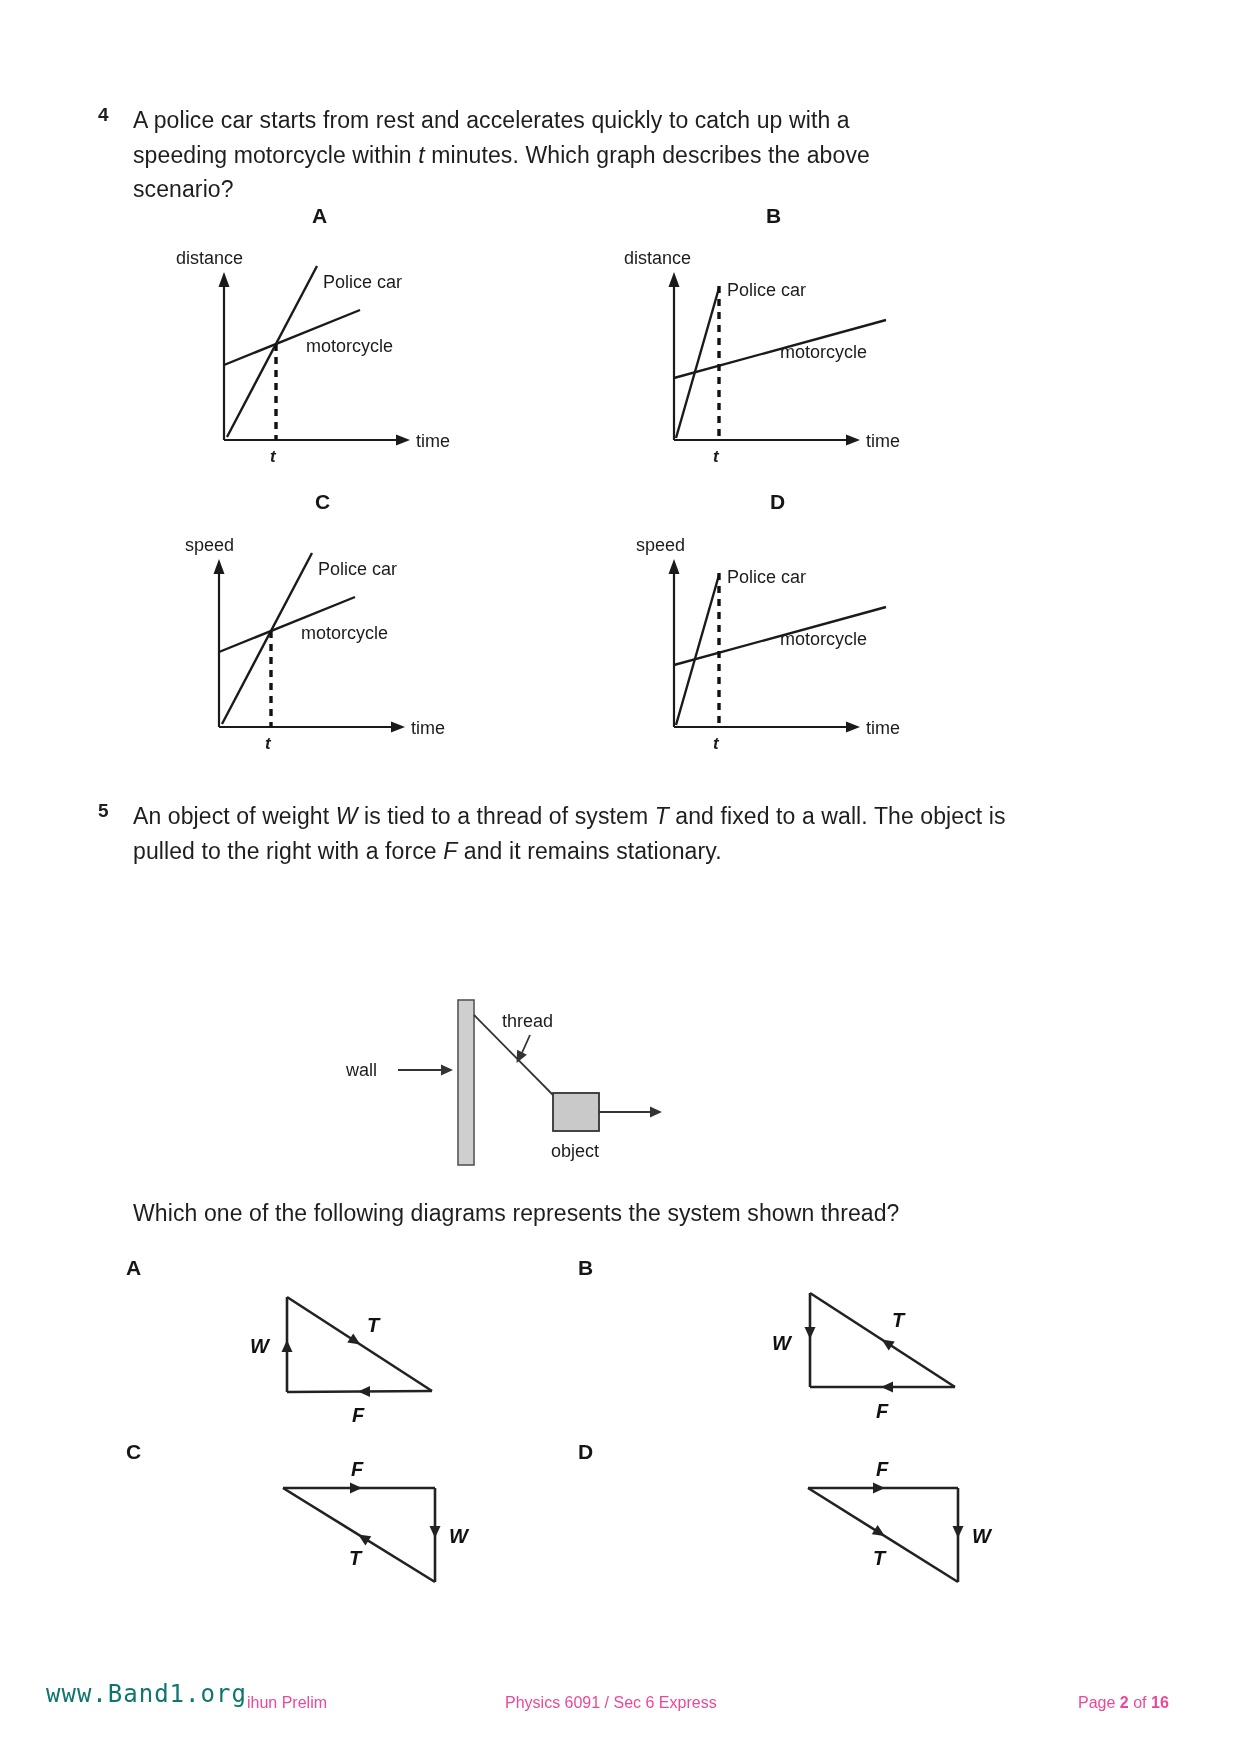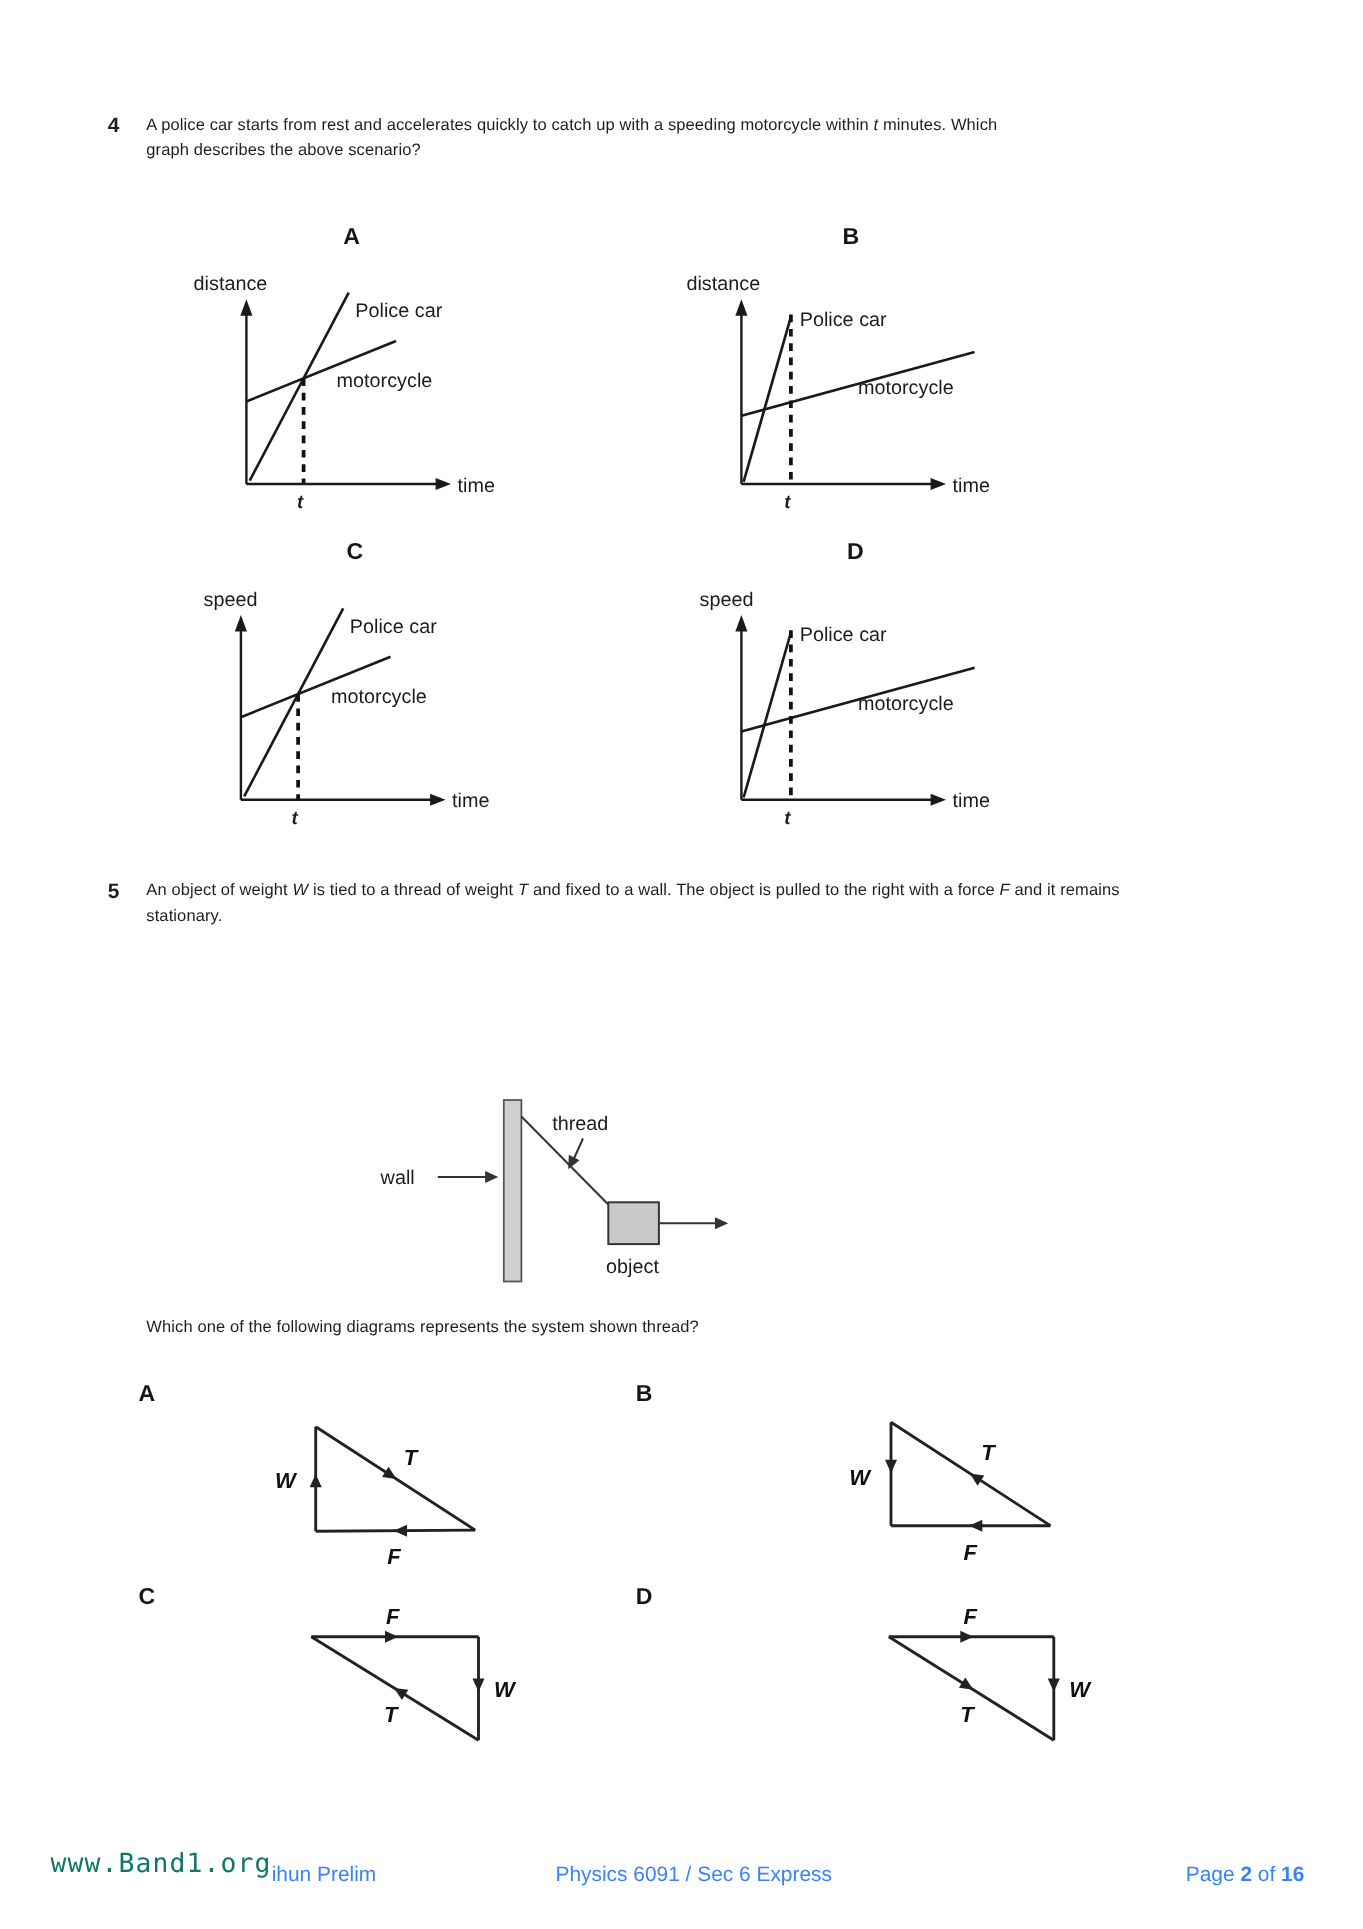--- a/index.html
+++ b/index.html
@@ -2,39 +2,39 @@
 <html><head>
 <meta charset="utf-8">
 <style>
   html,body{margin:0;padding:0}
   body{
     width:1239px;height:1754px;position:relative;background:#ffffff;
     font-family:"Liberation Sans",sans-serif;color:#1e1e1e;overflow:hidden;
   }
   .abs{position:absolute}
   .qnum{font-weight:bold;font-size:19px}
-  .qtext{font-size:15px;line-height:1.5;letter-spacing:.1px}
+  .qtext{font-size:23px;line-height:1.5;letter-spacing:.1px}
   .qtext i{font-style:italic}
   .letter{font-weight:bold;font-size:21px;color:#161616}
   svg text{font-family:"Liberation Sans",sans-serif}
   .axis-label{font-size:18px;fill:#1c1c1c}
   .series-label{font-size:18px;fill:#1c1c1c}
   .t-label{font-size:17px;font-style:italic;font-weight:bold;fill:#1c1c1c}
   .axisline{stroke:#1a1a1a;stroke-width:2.2;fill:none}
   .series{stroke:#1a1a1a;stroke-width:2.4;fill:none}
   .dash{stroke:#111;stroke-width:3.4;stroke-dasharray:7 6;fill:none}
   .ink{fill:#1a1a1a}
   .vec{font-size:20px;font-weight:bold;font-style:italic;fill:#111}
   .tri{stroke:#222;stroke-width:2.6;fill:none}
   .diagline{stroke:#333;stroke-width:1.8;fill:none}
   .diaglabel{font-size:18px;fill:#1c1c1c}
   .wallrect{fill:#cfcfcf;stroke:#555;stroke-width:1.6}
   .objrect{fill:#c9c9c9;stroke:#333;stroke-width:1.8}
   .footer-site{font-family:"DejaVu Sans Mono","Liberation Mono",monospace;font-size:24px;color:#0f766e;letter-spacing:1px}
-  .footer-small{font-size:19px;color:#3b82f6}
+  .footer-small{font-size:16px;color:#ec4899}
   .b{font-weight:bold}
 </style>
 </head>
 <body>
 
 <div class="abs qnum" style="left:98px;top:104px">4</div>
 <div class="abs qtext" style="left:133px;top:103px;width:810px"><span>A police car starts from rest and accelerates quickly to catch up with a speeding motorcycle within </span><i>t</i><span> minutes. Which graph describes the above scenario?</span></div>
 
 <div class="abs letter" style="left:312px;top:204px">A</div>
 <div class="abs letter" style="left:766px;top:204px">B</div>
@@ -96,21 +96,21 @@
   <text x="266" y="217" class="axis-label">time</text>
   <line x1="76" y1="208" x2="119" y2="58" class="series"></line>
   <line x1="74" y1="148" x2="286" y2="90" class="series"></line>
   <line x1="119" y1="56" x2="119" y2="210" class="dash"></line>
   <text x="127" y="66" class="series-label" fill="#3a4a94">Police car</text>
   <text x="180" y="128" class="series-label">motorcycle</text>
   <text x="113" y="232" class="t-label">t</text>
 </svg>
 
 <div class="abs qnum" style="left:98px;top:800px">5</div>
-<div class="abs qtext" style="left:133px;top:799px;width:900px"><span>An object of weight </span><i>W</i><span> is tied to a thread of weight </span><i>T</i><span> and fixed to a wall. The object is pulled to the right with a force </span><i>F</i><span> and it remains stationary.</span></div>
+<div class="abs qtext" style="left:133px;top:799px;width:900px"><span>An object of weight </span><i>W</i><span> is tied to a thread of system </span><i>T</i><span> and fixed to a wall. The object is pulled to the right with a force </span><i>F</i><span> and it remains stationary.</span></div>
 
 <svg class="abs" style="left:300px;top:975px" width="400" height="215" viewBox="0 0 400 215">
   <rect x="158" y="25" width="16" height="165" class="wallrect"></rect>
   <text x="46" y="101" class="diaglabel">wall</text>
   <line x1="98" y1="95" x2="142" y2="95" class="diagline"></line>
   <polygon points="153,95 141,89.5 141,100.5" fill="#333"></polygon>
   <line x1="174" y1="40" x2="253" y2="120" class="diagline"></line>
   <text x="202" y="52" class="diaglabel">thread</text>
   <line x1="230" y1="60" x2="221" y2="80" class="diagline"></line>
   <polygon points="1,0 -11,-5.5 -11,5.5" transform="translate(217,87) rotate(117)" fill="#333"></polygon>

